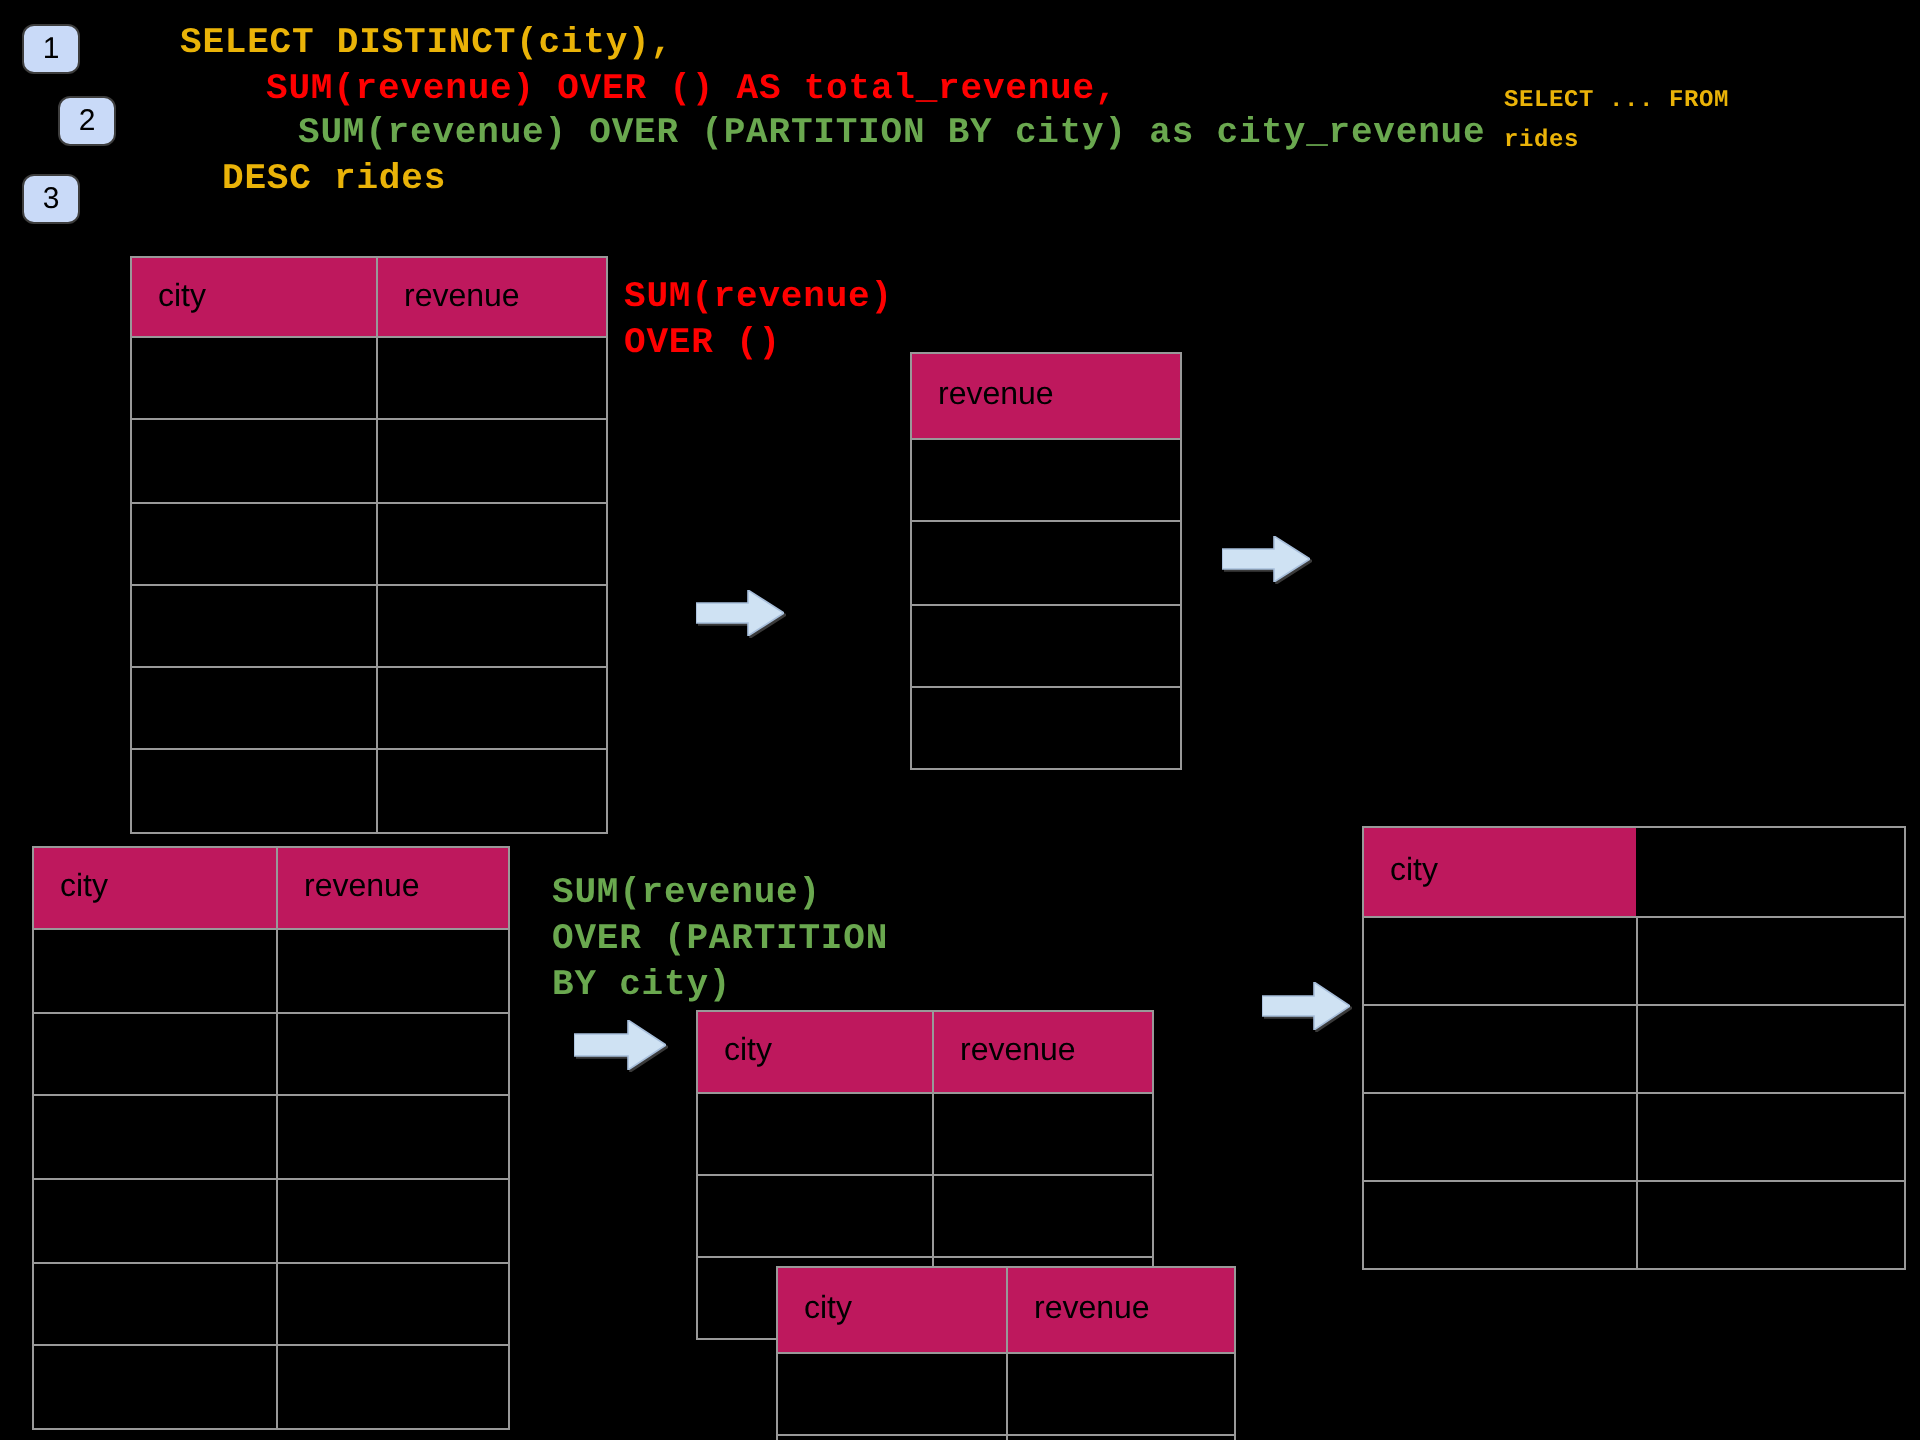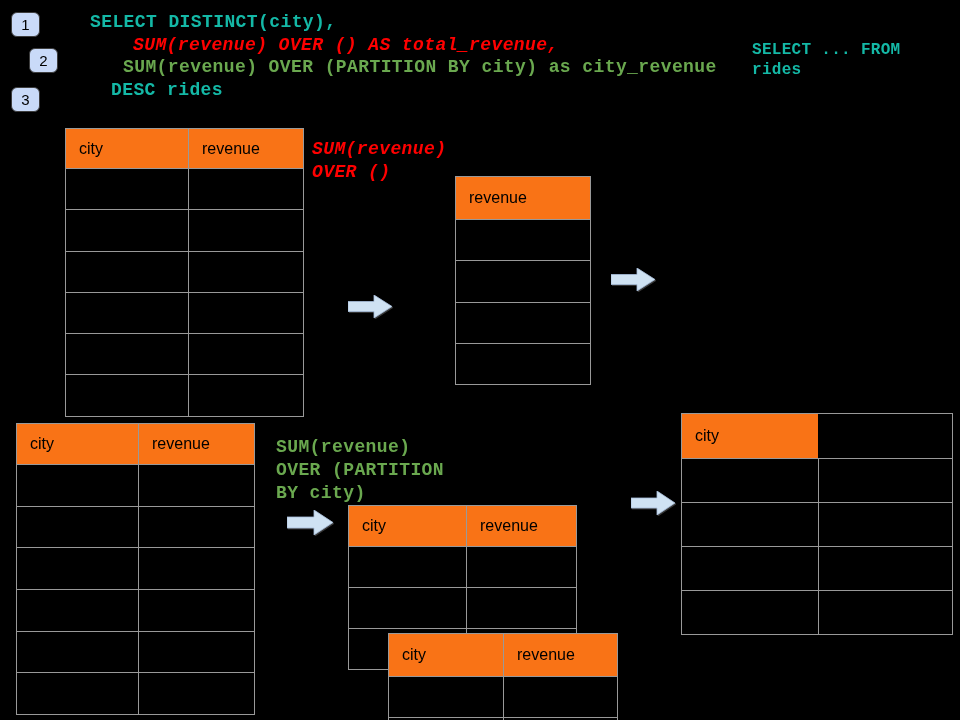--- a/index.html
+++ b/index.html
@@ -20,47 +20,47 @@
   .badge1 { left:11px; top:12px; }
   .badge2 { left:29px; top:48px; }
   .badge3 { left:11px; top:87px; }
 
   
   .code {
     position:absolute; white-space:pre;
     font-family:"Liberation Mono","DejaVu Sans Mono",monospace;
     font-weight:bold; font-size:18px; letter-spacing:0.4px; line-height:20px;
   }
-  .purple { color:#14b8a6; }
-  .red    { color:#FF0000;font-style:italic; }
+  .purple { color:#eab308; }
+  .red    { color:#FF0000; }
   .green  { color:#6AA84F; }
   .l1 { left:90px;  top:12px; }
   .l2 { left:133px; top:35px; }
-  .l3 { left:123px; top:57px; }
+  .l3 { left:149px; top:57px; }
   .l4 { left:111px; top:80px; }
   .l5 { left:111px; top:102px; }
 
   .note {
     position:absolute; white-space:pre-line;
     font-family:"Liberation Mono","DejaVu Sans Mono",monospace;
     font-weight:bold;
   }
-  .side-note  { left:752px; top:40px; font-size:16px; line-height:20px; letter-spacing:0.3px; }
+  .side-note  { left:752px; top:40px; font-size:12px; line-height:20px; letter-spacing:0.3px; }
   .ann-total  { left:312px; top:138px; font-size:18px; line-height:23px; letter-spacing:0.4px; }
   .ann-part   { left:276px; top:436px; font-size:18px; line-height:23px; letter-spacing:0.4px; }
 
   
   .tbl {
     position:absolute; border:1px solid #999;
     background:transparent;
   }
   .thead { display:grid; grid-template-columns:var(--c1,1fr) 1fr; height:var(--hh); }
   .tbl.one-col .thead { grid-template-columns:1fr; }
   .th {
-    background:#f97316; color:#000;
+    background:#be185d; color:#000;
     font:16px/1 "Liberation Sans", sans-serif;
     display:flex; align-items:center; padding-left:13px;
   }
   .th + .th { border-left:1px solid #999; }
   .trow { display:grid; grid-template-columns:var(--c1,1fr) 1fr; height:var(--rh); border-top:1px solid #999; }
   .tbl.one-col .trow { grid-template-columns:1fr; }
   .td { background:#000; }
   .td + .td { border-left:1px solid #999; }
 
   .t-src-top  { left:65px;  top:128px; width:239px; --c1:122px; --hh:39px; --rh:41.3px; }

